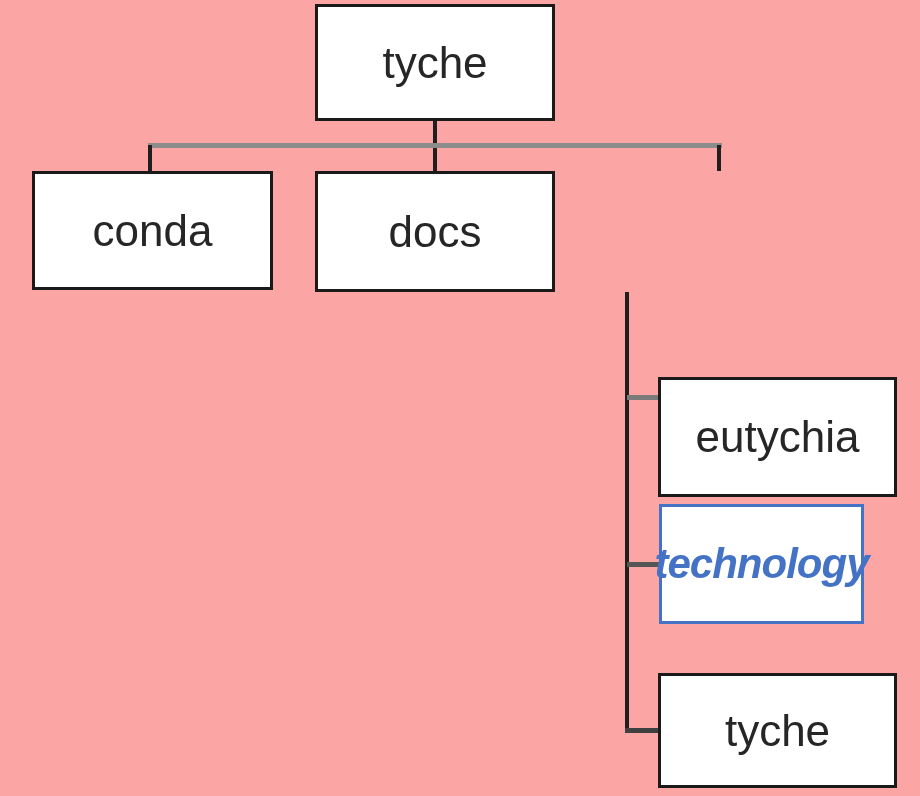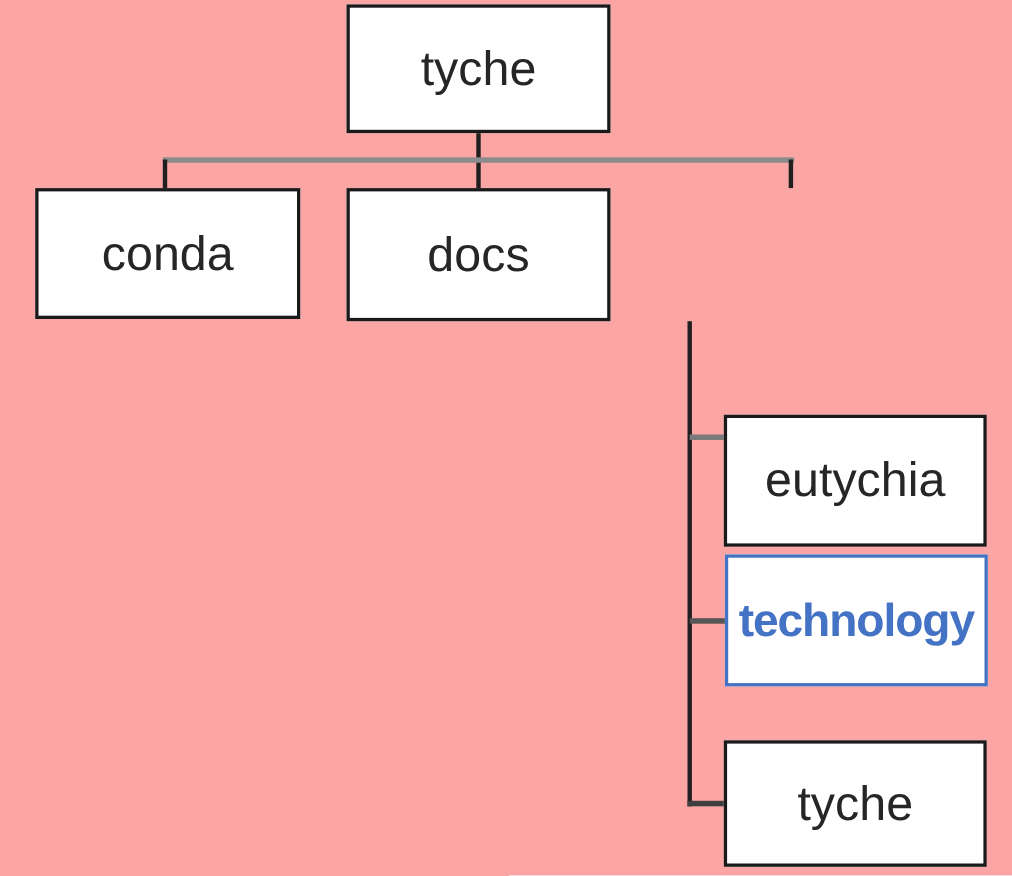--- a/index.html
+++ b/index.html
@@ -44,21 +44,21 @@
   .h-stub  { height: 5px; background: #7a7a7a; }
   .h-stub2 { height: 5px; background: #565656; }
   .h-elbow { height: 5px; background: #3f3f3f; }
 
   
   #node-root       { left: 315px; top:   4px; width: 240px; height: 117px; }
   #node-conda      { left:  32px; top: 171px; width: 241px; height: 119px; }
   #node-docs       { left: 315px; top: 171px; width: 240px; height: 121px; }
   #node-src        { left: 602px; top: 170px; width: 235px; height: 122px; }
   #node-eutychia   { left: 658px; top: 337px; width: 239px; height: 120px; margin-top: 40px; }
-  #node-technology { left: 659px; top: 504px; width: 239px; height: 120px; }
+  #node-technology { left: 659px; top: 504px; width: 205px; height: 120px; font-style: italic; }
   #node-tyche2     { left: 658px; top: 673px; width: 239px; height: 115px; }
 
   
   #conn-root-drop   { left: 433px; top: 121px; height:  51px; }
   #conn-bus         { left: 148px; top: 143px; width:  574px; }
   #conn-conda-drop  { left: 148px; top: 145px; height:  27px; }
   #conn-src-drop    { left: 717px; top: 145px; height:  26px; }
   #conn-src-trunk   { left: 625px; top: 292px; height: 441px; }
   #conn-stub-eut    { left: 627px; top: 395px; width:   32px; }
   #conn-stub-tech   { left: 627px; top: 562px; width:   33px; }

